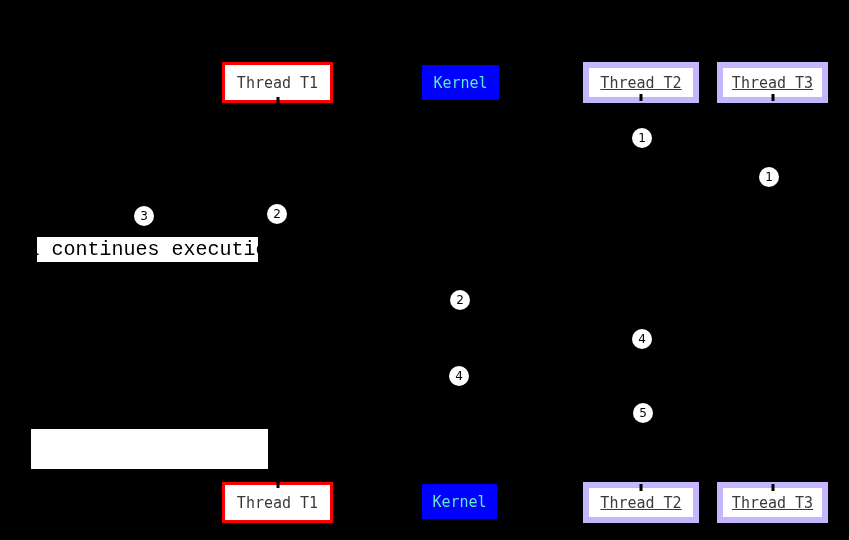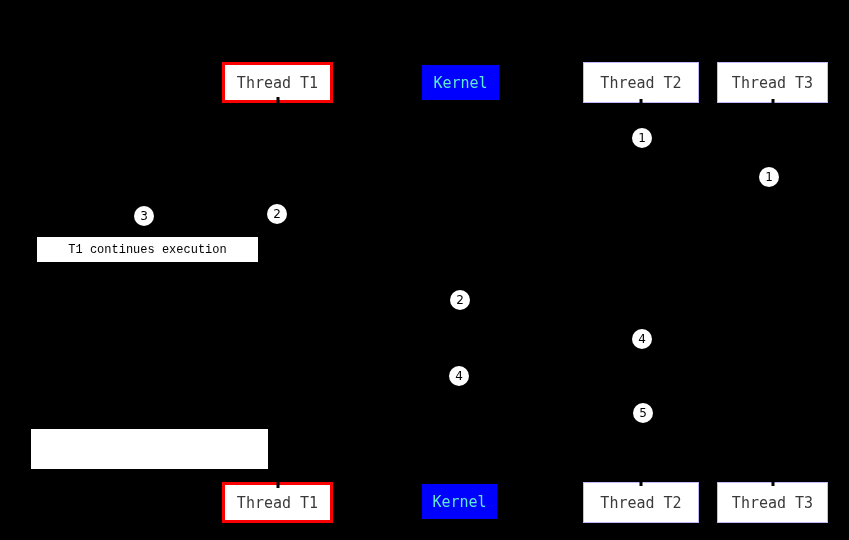--- a/index.html
+++ b/index.html
@@ -17,21 +17,21 @@
     box-sizing: border-box;
     background: #ffffff;
     color: #3a3a3a;
     display: flex;
     align-items: center;
     justify-content: center;
     font-size: 15px;
     white-space: nowrap;
   }
   .red-border  { border: 3px solid #fa0000; }
-  .blue-border { border: 1px solid #c4b5fd; }
+  .blue-border { border: 6px solid #c4b5fd; text-decoration: underline; }
   .kernel-box  { background: #0000ff; color: #5eead4; border: none; }
 
   .stub {
     position: absolute;
     left: 50%;
     transform: translateX(-50%);
     width: 3px; height: 7px;
     background: #000000;
   }
   .stub-bottom { bottom: -4px; }
@@ -52,21 +52,21 @@
   }
 
   .note {
     position: absolute;
     left: 37px; top: 237px;
     width: 221px; height: 25px;
     box-sizing: border-box;
     background: #ffffff;
     color: #000000;
     font-family: "Liberation Mono", monospace;
-    font-size: 12px;
+    font-size: 20px;
     display: flex;
     align-items: center;
     justify-content: center;
     white-space: nowrap;
   }
 
   .blank-box {
     position: absolute;
     left: 31px; top: 429px;
     width: 237px; height: 40px;

